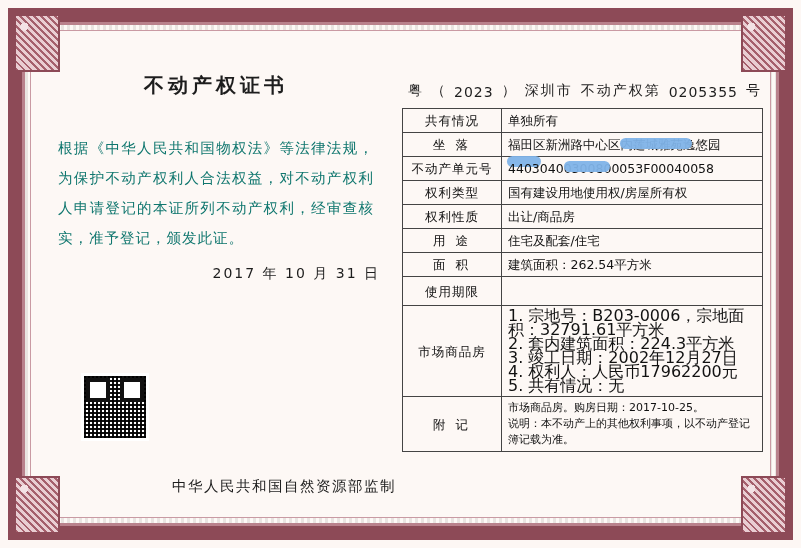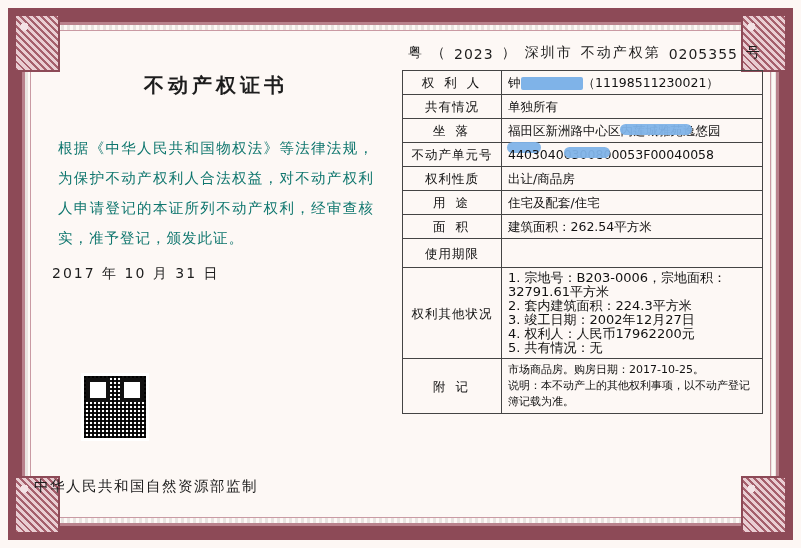--- a/index.html
+++ b/index.html
@@ -100,31 +100,31 @@
   .org-line {
     margin-top: 62px;
     text-align: center;
     font-size: 14.5px;
     letter-spacing: 2px;
     color: #1d1d1d;
     font-family: "DejaVu Sans", sans-serif;
   }
   .date-line {
     margin-top: 12px;
-    text-align: left;
+    text-align: right;
     font-size: 14px;
     letter-spacing: 2px;
     color: #1d1d1d;
     font-family: "DejaVu Sans", sans-serif;
   }
   .ministry-line {
     position: absolute;
     left: 0; right: 0;
     bottom: 18px;
-    text-align: left;
+    text-align: right;
     font-size: 14.5px;
     letter-spacing: 1.5px;
     color: #1d1d1d;
     font-family: "DejaVu Sans", sans-serif;
   }
   
   .qr {
     position: absolute;
     left: 48px;
     bottom: 74px;
@@ -151,21 +151,21 @@
   .head-row {
     display: flex;
     align-items: flex-end;
     gap: 8px;
     font-size: 14px;
     color: #1d1d1d;
     padding: 4px 2px 8px 6px;
     font-family: "DejaVu Sans", sans-serif;
   }
   .head-row .seg { white-space: nowrap; letter-spacing: 1px; }
-  .head-row .wide { letter-spacing: 2px; }
+  .head-row .wide { letter-spacing: 2px; margin-top: 38px; }
 
   
   table.info {
     width: 100%;
     border-collapse: collapse;
     table-layout: fixed;
     font-family: "DejaVu Sans", sans-serif;
   }
   table.info td {
     border: 1px solid #444;
@@ -178,21 +178,21 @@
   td.lbl {
     width: 86px;
     text-align: center;
     letter-spacing: 3px;
     white-space: nowrap;
   }
   td.lbl.tight { letter-spacing: 1px; }
   td.val { }
   td.val.multi { line-height: 16px; }
   .small-list {
-    font-size: 13px;
+    font-size: 16px;
     line-height: 14px;
     letter-spacing: 0;
   }
   .note-block {
     font-size: 11px;
     line-height: 16px;
   }
   
   .redact {
     display: inline-block;
@@ -246,26 +246,20 @@
         <span class="seg">）</span>
         <span class="seg wide">深圳市</span>
         <span class="seg wide">不动产权第</span>
         <span class="seg">0205355</span>
         <span class="seg">号</span>
       </div>
 
       <table class="info">
         <tbody>
 
-          <tr>
-            <td class="lbl">权 利 人</td>
-            <td class="val">
-              <span>钟</span><span class="redact r1"></span><span>（11198511230021）</span>
-            </td>
-          </tr>
 
           <tr>
             <td class="lbl tight">共有情况</td>
             <td class="val">单独所有</td>
           </tr>
 
           <tr>
             <td class="lbl">坐 落</td>
             <td class="val" style="position:relative;">
               <span>福田区新洲路中心区内莲城雅苑逸悠园</span>
@@ -275,20 +269,24 @@
           </tr>
 
           <tr>
             <td class="lbl tight">不动产单元号</td>
             <td class="val" style="position:relative;">
               <span>44030400300800053F00040058</span>
               <span class="scribble-line" style="left:62px; top:4px; width:46px;"></span>
             </td>
           </tr>
 
+          <tr>
+            <td class="lbl tight">权利类型</td>
+            <td class="val">国有建设用地使用权/房屋所有权</td>
+          </tr>
 
           <tr>
             <td class="lbl tight">权利性质</td>
             <td class="val">出让/商品房</td>
           </tr>
 
           <tr>
             <td class="lbl">用 途</td>
             <td class="val">住宅及配套/住宅</td>
           </tr>
@@ -297,21 +295,21 @@
             <td class="lbl">面 积</td>
             <td class="val">建筑面积：262.54平方米</td>
           </tr>
 
           <tr>
             <td class="lbl tight">使用期限</td>
             <td class="val" style="height:22px;"></td>
           </tr>
 
           <tr>
-            <td class="lbl tight">权利其他状况</td>
+            <td class="lbl tight">市场商品房</td>
             <td class="val multi">
               <div class="small-list">1. 宗地号：B203-0006，宗地面积：32791.61平方米</div>
               <div class="small-list">2. 套内建筑面积：224.3平方米</div>
               <div class="small-list">3. 竣工日期：2002年12月27日</div>
               <div class="small-list">4. 权利人：人民币17962200元</div>
               <div class="small-list">5. 共有情况：无</div>
             </td>
           </tr>
 
           <tr>

